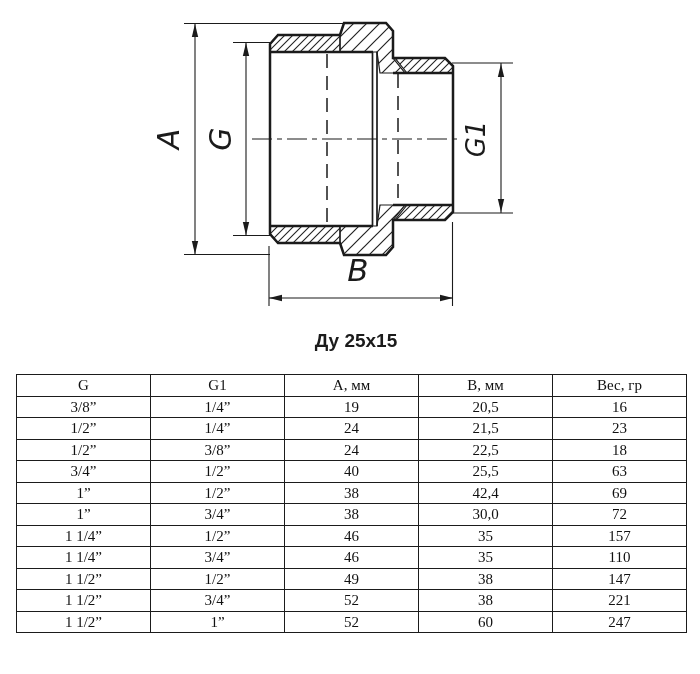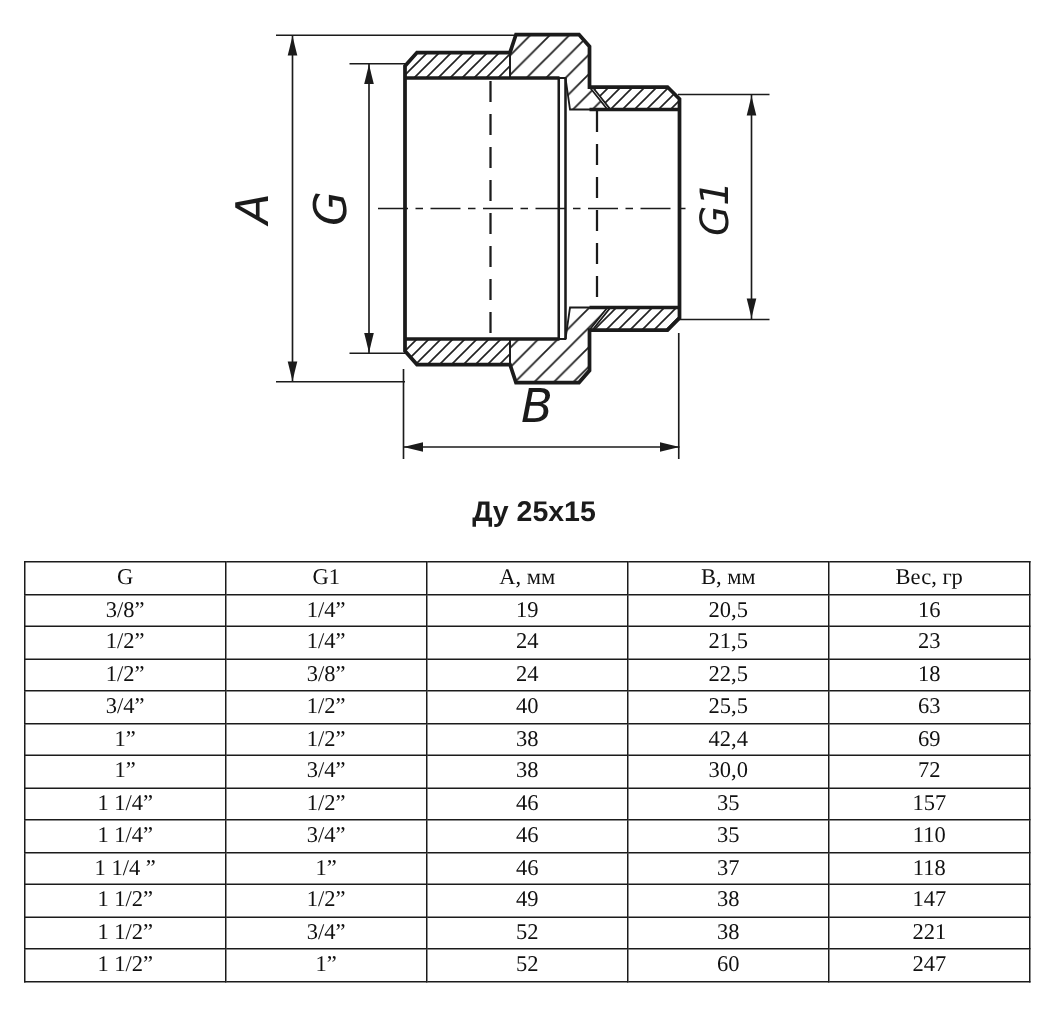--- a/index.html
+++ b/index.html
@@ -185,27 +185,20 @@
             <td>157</td>
           </tr>
           <tr>
             <td>1 1/4”</td>
             <td>3/4”</td>
             <td>46</td>
             <td>35</td>
             <td>110</td>
           </tr>
           <tr>
-            <td>1 1/4 ”</td>
-            <td>1”</td>
-            <td>46</td>
-            <td>37</td>
-            <td>118</td>
-          </tr>
-          <tr>
             <td>1 1/2”</td>
             <td>1/2”</td>
             <td>49</td>
             <td>38</td>
             <td>147</td>
           </tr>
           <tr>
             <td>1 1/2”</td>
             <td>3/4”</td>
             <td>52</td>

